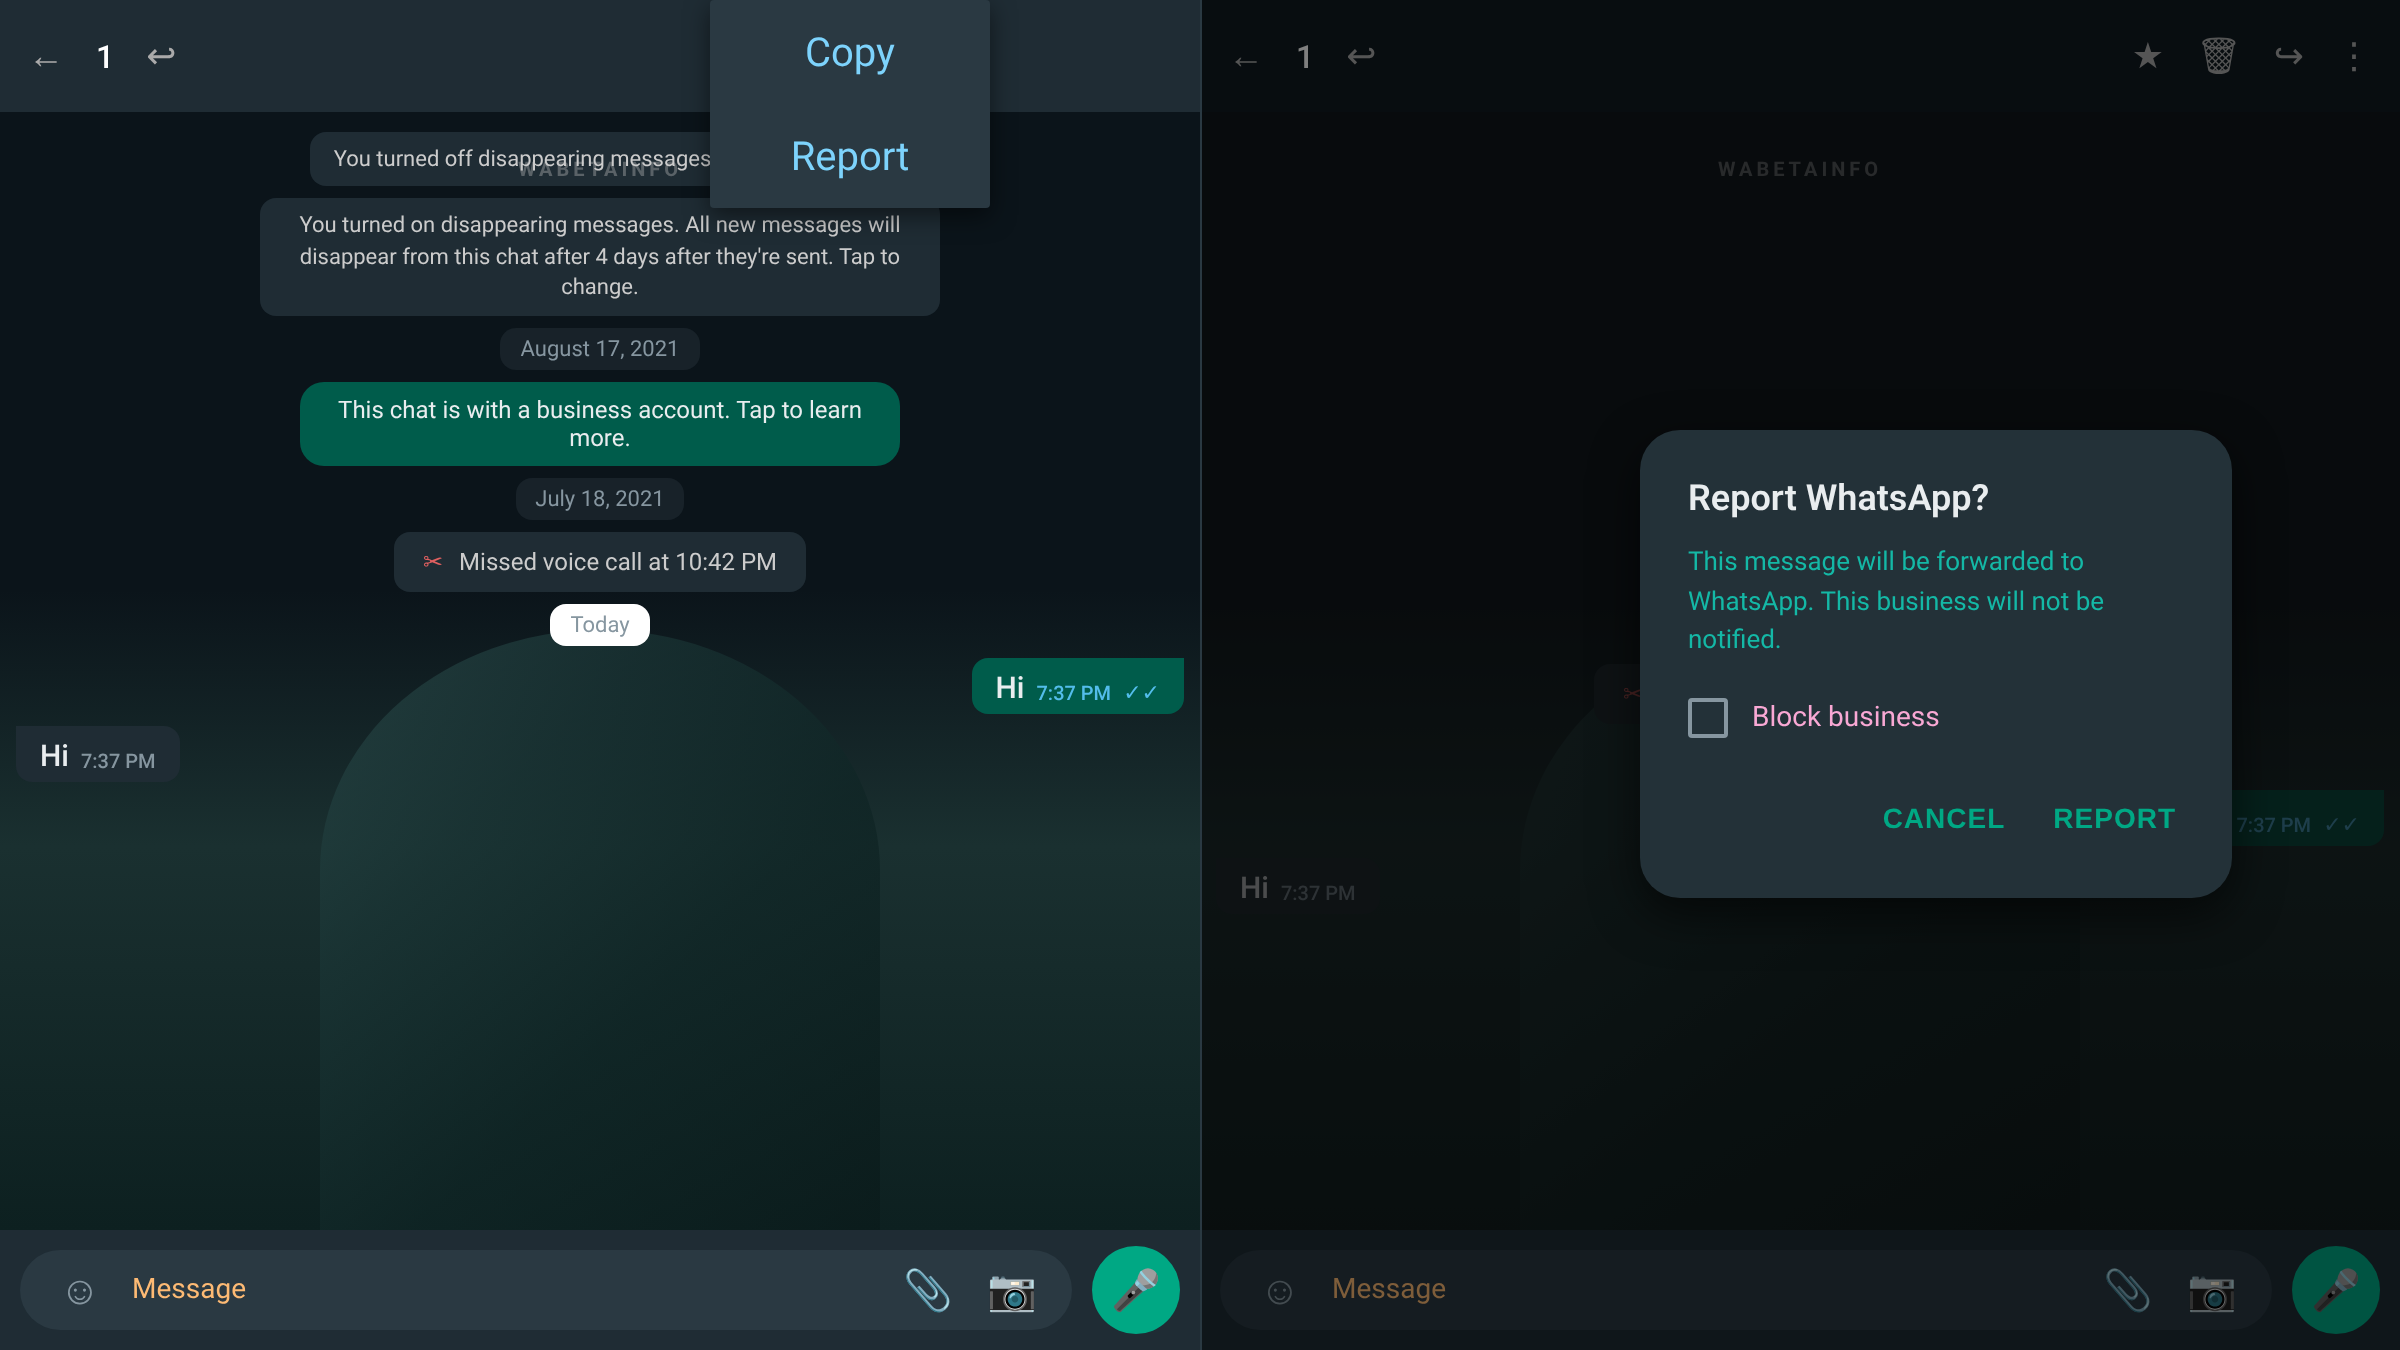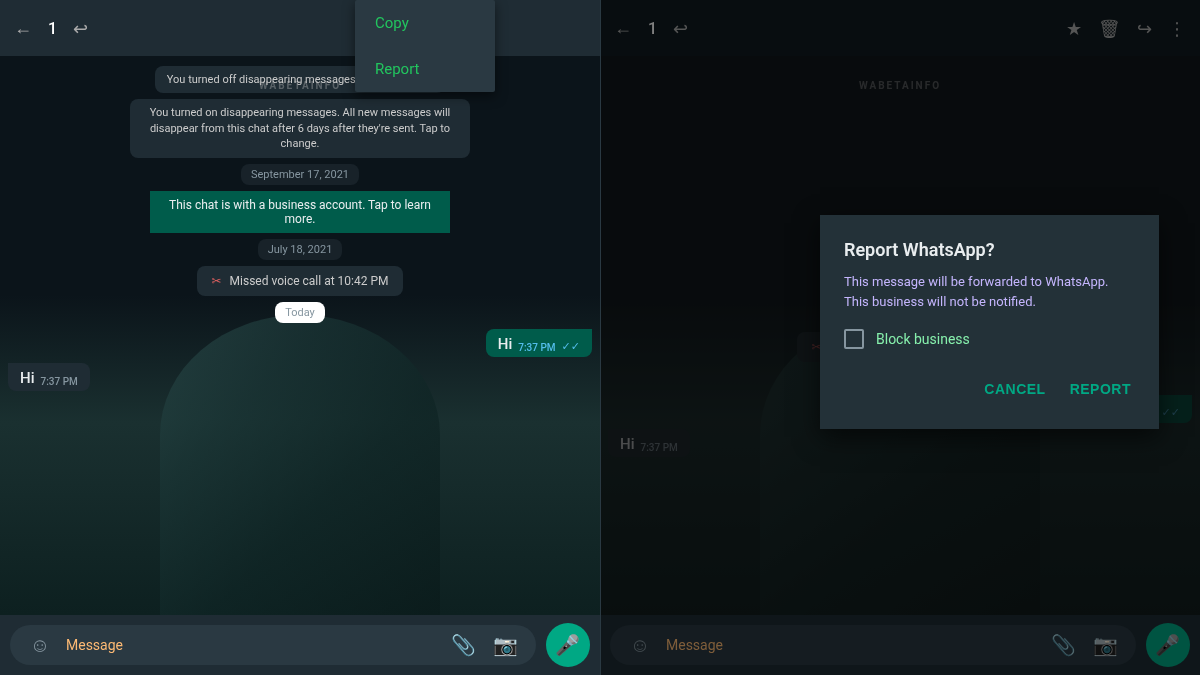--- a/index.html
+++ b/index.html
@@ -62,23 +62,24 @@
       top: 0;
       left: 355px;
       background: #2a3942;
       border-radius: 2px;
       z-index: 100;
       min-width: 140px;
       box-shadow: 0 4px 12px rgba(0,0,0,0.5);
     }
     .context-menu-item {
       padding: 14px 20px;
-      color: #22c55e;
-      font-size: 15px;
+      color: #7dd3fc;
+      font-size: 20px;
       cursor: pointer;
+      text-align: center;
     }
 
     
     .watermark {
       position: absolute;
       top: 80px;
       left: 50%;
       transform: translateX(-50%);
       color: rgba(200,200,200,0.35);
       font-size: 10px;
@@ -153,21 +154,21 @@
       border-radius: 8px;
       text-align: center;
       align-self: center;
     }
 
     .business-badge {
       background: #005c4b;
       color: #e9edef;
       font-size: 12px;
       padding: 7px 14px;
-      border-radius: 0;
+      border-radius: 12px;
       text-align: center;
       align-self: center;
       max-width: 300px;
     }
 
     .missed-call-msg {
       background: #1f2c34;
       color: #ccc;
       font-size: 12px;
       padding: 8px 14px;
@@ -287,38 +288,38 @@
       bottom: 0;
       background: rgba(0,0,0,0.5);
       z-index: 50;
       display: flex;
       align-items: center;
       justify-content: center;
     }
 
     .dialog {
       background: #233138;
-      border-radius: 0;
+      border-radius: 20px;
       padding: 24px;
-      width: 339px;
+      width: 296px;
       box-shadow: 0 8px 24px rgba(0,0,0,0.6);
       position: absolute;
       top: 215px;
       left: 220px;
     }
 
     .dialog-title {
       color: #e9edef;
       font-size: 18px;
       font-weight: 600;
       margin-bottom: 12px;
     }
 
     .dialog-body {
-      color: #c4b5fd;
+      color: #14b8a6;
       font-size: 13px;
       line-height: 1.5;
       margin-bottom: 18px;
     }
 
     .dialog-checkbox-row {
       display: flex;
       align-items: center;
       gap: 12px;
       margin-bottom: 24px;
@@ -328,21 +329,21 @@
       width: 20px;
       height: 20px;
       border: 2px solid #8696a0;
       border-radius: 2px;
       background: transparent;
       cursor: pointer;
       flex-shrink: 0;
     }
 
     .checkbox-label {
-      color: #86efac;
+      color: #f9a8d4;
       font-size: 14px;
     }
 
     .dialog-buttons {
       display: flex;
       justify-content: flex-end;
       gap: 16px;
     }
 
     .dialog-btn {
@@ -402,22 +403,22 @@
 
   <div class="watermark">WABETAINFO</div>
 
   <div class="chat-bg">
     <div class="robot-bg">
       <div class="robot-figure"></div>
     </div>
 
     <div class="chat-messages">
       <div class="system-msg">You turned off disappearing messages. Tap to change.</div>
-      <div class="system-msg">You turned on disappearing messages. All new messages will disappear from this chat after 6 days after they're sent. Tap to change.</div>
-      <div class="date-badge">September 17, 2021</div>
+      <div class="system-msg">You turned on disappearing messages. All new messages will disappear from this chat after 4 days after they're sent. Tap to change.</div>
+      <div class="date-badge">August 17, 2021</div>
       <div class="business-badge">This chat is with a business account. Tap to learn more.</div>
       <div class="date-badge">July 18, 2021</div>
       <div class="missed-call-msg">
         <span style="color:#e06060;">✂</span>
         <span>Missed voice call at 10:42 PM</span>
       </div>
       <div class="today-badge">Today</div>
       <div class="sent-msg">
         <span>Hi</span>
         <span class="msg-time msg-time-sent">7:37 PM</span>

